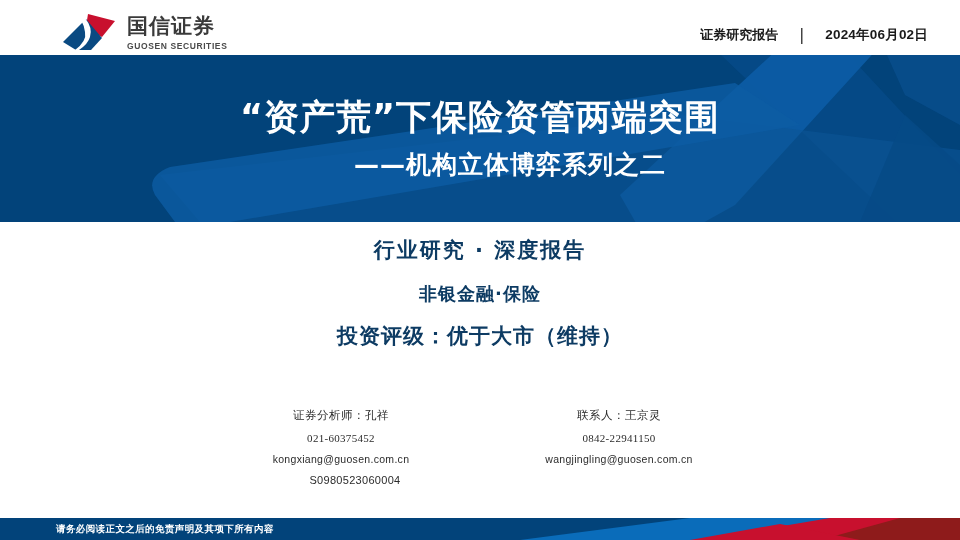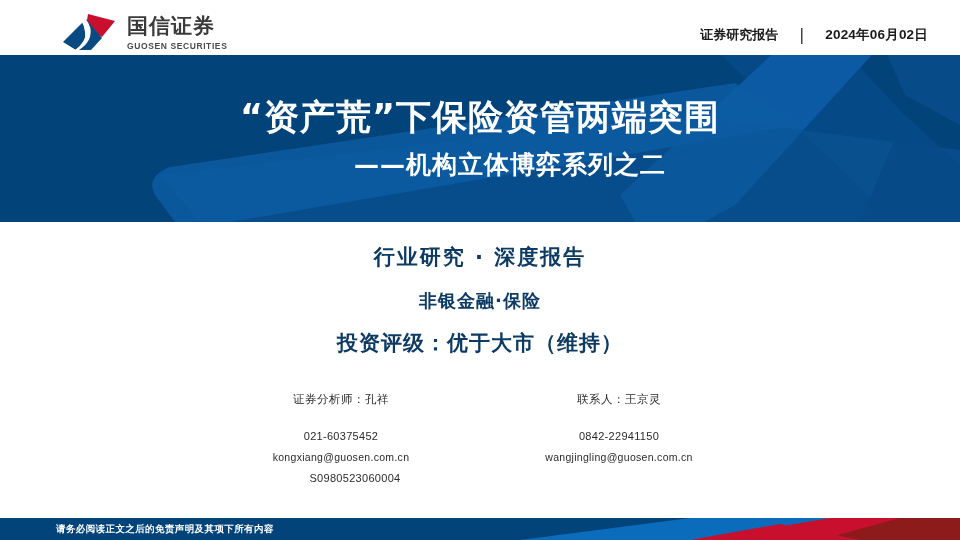--- a/index.html
+++ b/index.html
@@ -122,60 +122,60 @@
 
   
   .middle {
     position: absolute;
     left: 0; top: 222px;
     width: 960px; height: 290px;
     background: #ffffff;
   }
   .meta-block {
     position: absolute;
-    left: 0; top: 21px;
+    left: 0; top: 14px;
     width: 960px;
     text-align: center;
   }
   .meta-line {
     font-family: "DejaVu Sans", "Liberation Sans", sans-serif;
     font-weight: bold;
     color: #0d3b63;
     white-space: nowrap;
   }
   .meta-line.l1 { font-size: 21px; letter-spacing: 2px; }
   .meta-line.l2 { font-size: 18px; margin-top: 18px; letter-spacing: 1px; }
   .meta-line.l3 { font-size: 21px; margin-top: 16px; letter-spacing: 1px; }
 
   
   .contacts {
     position: absolute;
-    left: 0; top: 170px;
+    left: 0; top: 186px;
     width: 960px;
     display: flex;
     justify-content: center;
     gap: 58px;
   }
   .contact-col {
     display: flex;
     flex-direction: column;
     align-items: center;
     width: 220px;
   }
   .contact-name {
     font-family: "DejaVu Sans", "Liberation Sans", sans-serif;
     font-size: 11.5px;
     color: #2b2b2b;
     letter-spacing: 0.5px;
   }
   .contact-phone {
-    font-family: Liberation Sans, sans-serif;
+    font-family: Liberation Serif, serif;
     font-size: 11px;
     color: #2b2b2b;
-    margin-top: 23px;
+    margin-top: 9px;
     letter-spacing: 0.3px;
   }
   .contact-email {
     font-family: "Liberation Sans", sans-serif;
     font-size: 10.5px;
     color: #2b2b2b;
     margin-top: 9px;
     letter-spacing: 0.3px;
   }
   .contact-license {

